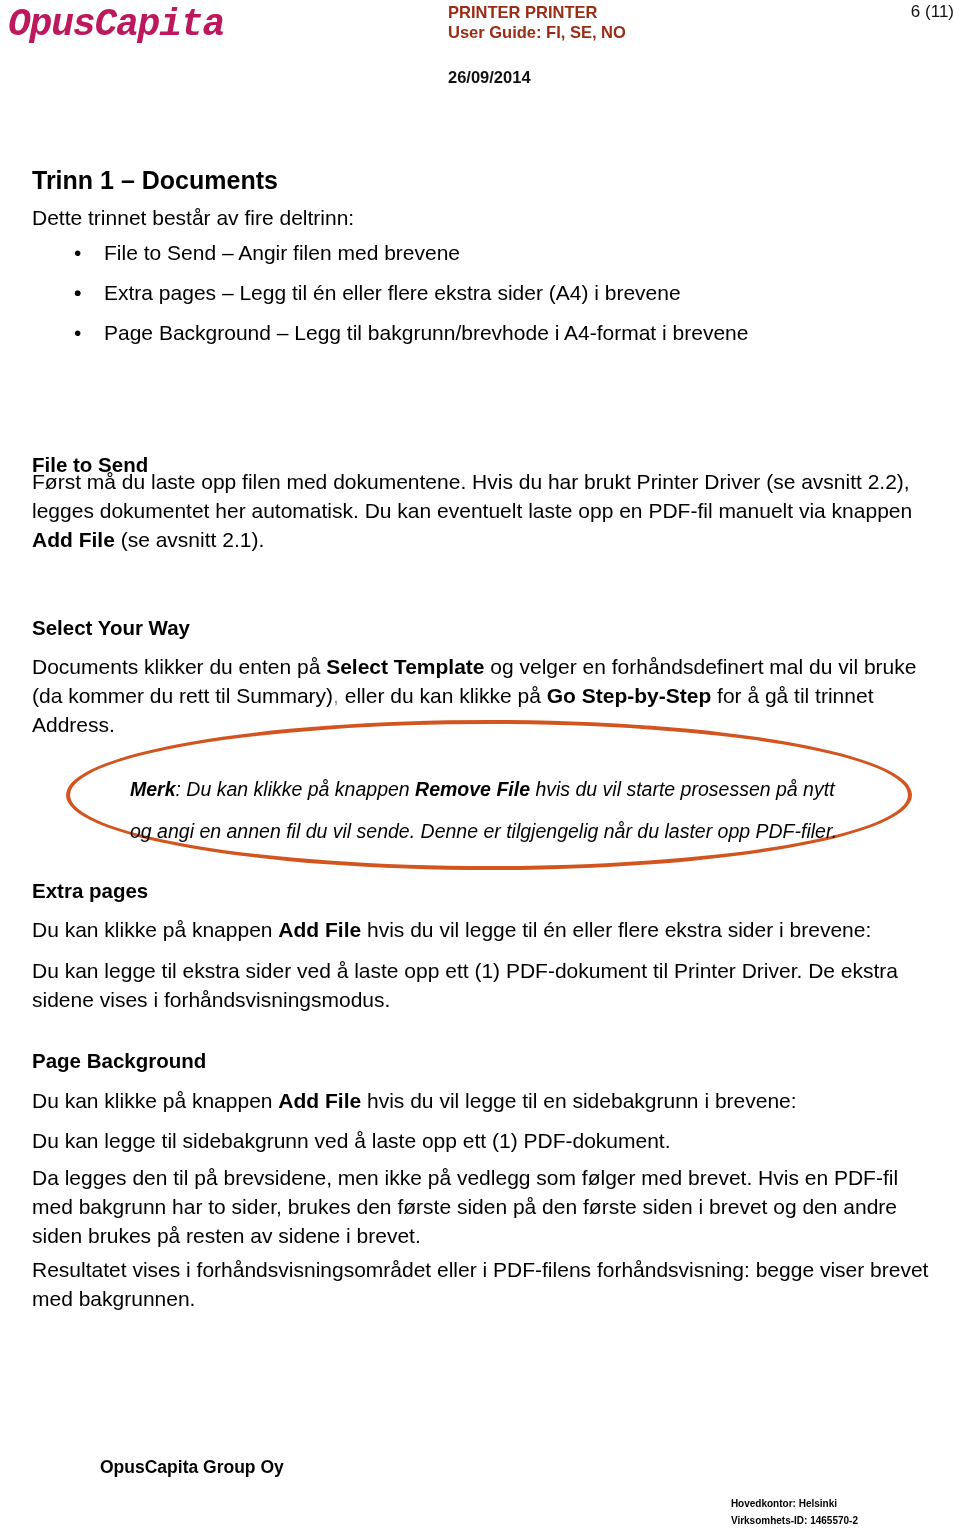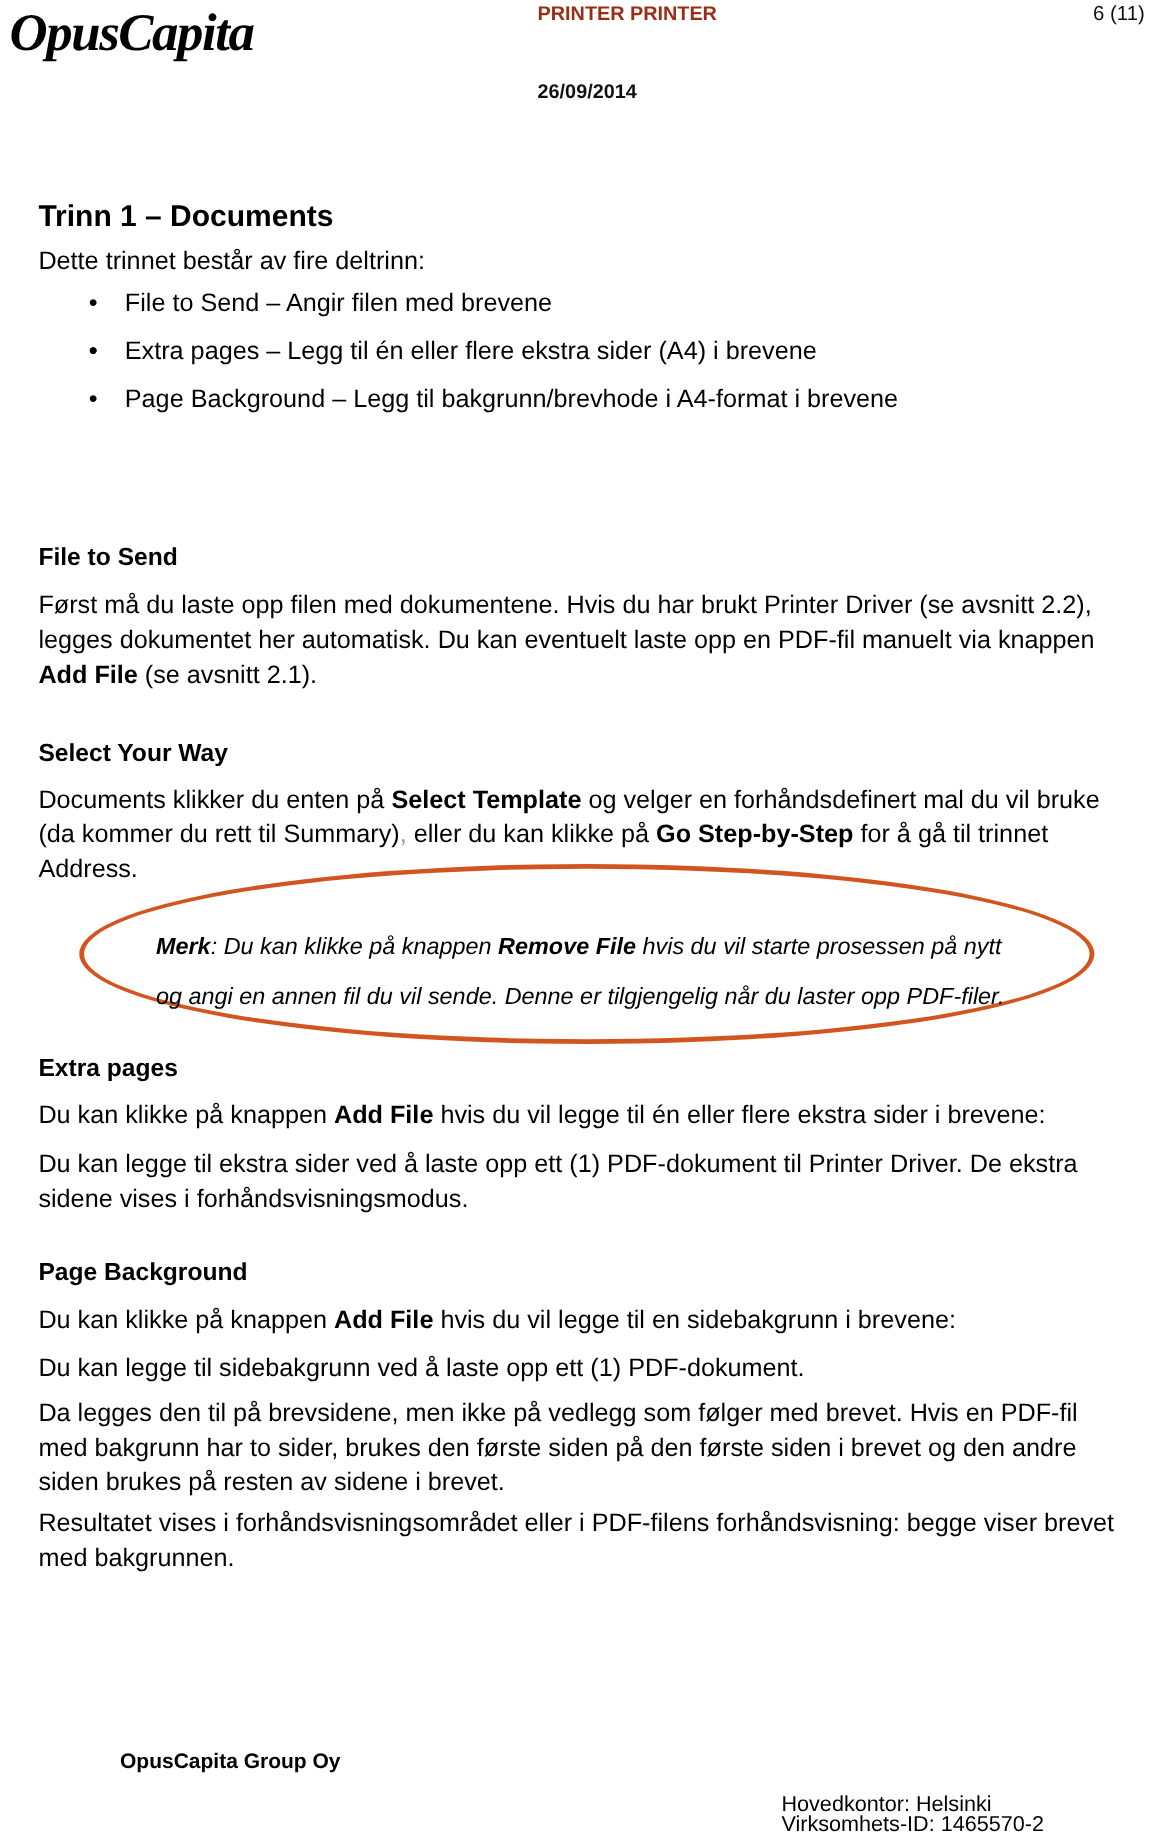--- a/index.html
+++ b/index.html
@@ -21,25 +21,25 @@
     position: absolute;
     left: 0;
     top: 0;
     width: 960px;
     height: 120px;
   }
   .brand-logo {
     position: absolute;
     left: 8px;
     top: 6px;
-    font-family: Liberation Serif, serif;
-    font-size: 44px;
+    font-family: Liberation Mono, monospace;
+    font-size: 38px;
     font-weight: bold;
     font-style: italic;
-    color: #000000;
+    color: #be185d;
     letter-spacing: -1.2px;
     line-height: 1;
     white-space: nowrap;
   }
   .header-center {
     position: absolute;
     left: 448px;
     top: 2px;
     width: 380px;
   }
@@ -169,35 +169,37 @@
   .footer-company {
     position: absolute;
     left: 100px;
     top: 1457px;
     font-size: 17.5px;
     font-weight: bold;
     white-space: nowrap;
   }
   .footer-right {
     position: absolute;
-    right: 90px;
+    right: 102px;
     top: 1495px;
     text-align: left;
-    font-size: 18px;
+    font-size: 10px;
     line-height: 17px;
     white-space: nowrap;
+    font-weight: bold;
   }
 </style>
 </head>
 <body>
 
 <div class="page-header">
   <div class="brand-logo">OpusCapita</div>
   <div class="header-center">
     <div class="header-doc-title">PRINTER PRINTER</div>
+    <div class="header-doc-sub">User Guide: FI, SE, NO</div>
   </div>
   <div class="header-date">26/09/2014</div>
   <div class="header-pageno">6 (11)</div>
 </div>
 
 <div class="content">
 
   <div class="h1-title">Trinn 1 – Documents</div>
   <div class="intro-line">Dette trinnet består av fire deltrinn:</div>
 
@@ -213,21 +215,21 @@
       <span class="dot">•</span>
       <span>Extra pages – Legg til én eller flere ekstra sider (A4) i brevene</span>
     </li>
     <li>
       <span class="dot">•</span>
       <span>Page Background – Legg til bakgrunn/brevhode i A4-format i brevene</span>
     </li>
   </ul>
 
   <div class="sec-head" style="top:452px;">File to Send</div>
-  <div class="para" style="top:490px;">
+  <div class="para" style="top:467px;">
     <span>Først må du laste opp filen med dokumentene. Hvis du har brukt Printer Driver (se avsnitt 2.2), legges dokumentet her automatisk. Du kan eventuelt laste opp en PDF-fil manuelt via knappen </span><b>Add File</b><span> (se avsnitt 2.1).</span>
   </div>
 
   <div class="sec-head" style="top:615px;">Select Your Way</div>
   <div class="para" style="top:652px;">
     <span>Documents klikker du enten på </span><b>Select Template</b><span> og velger en forhåndsdefinert mal du vil bruke (da kommer du rett til Summary)</span><span class="comma-faint">,</span><span> eller du kan klikke på </span><b>Go Step-by-Step</b><span> for å gå til trinnet Address.</span>
   </div>
 
   <div class="note-ellipse"></div>
   <div class="note-text">

